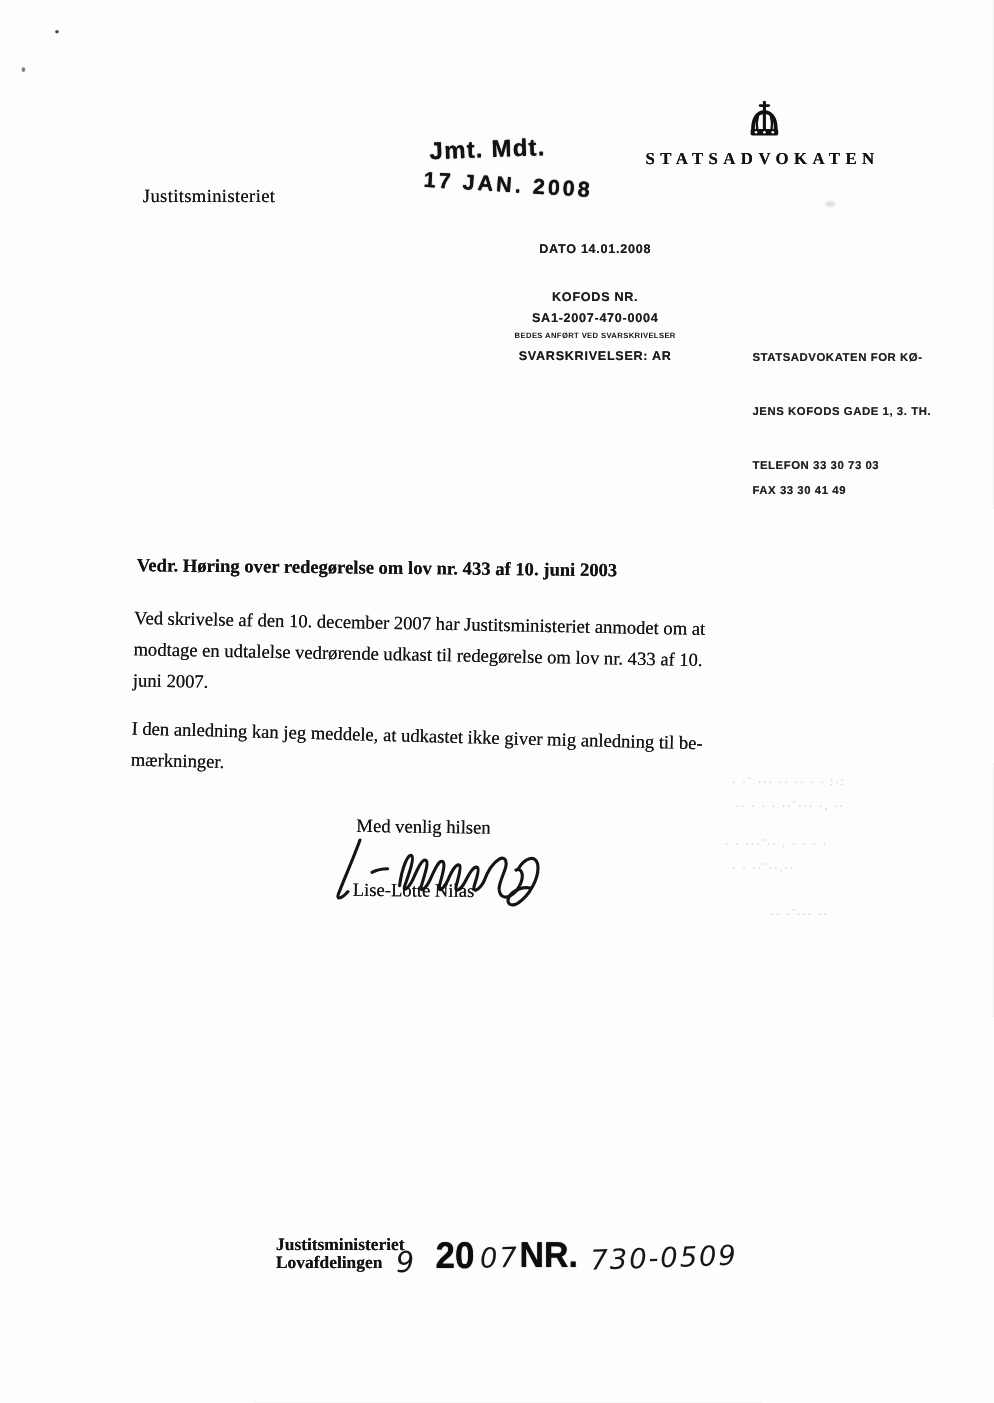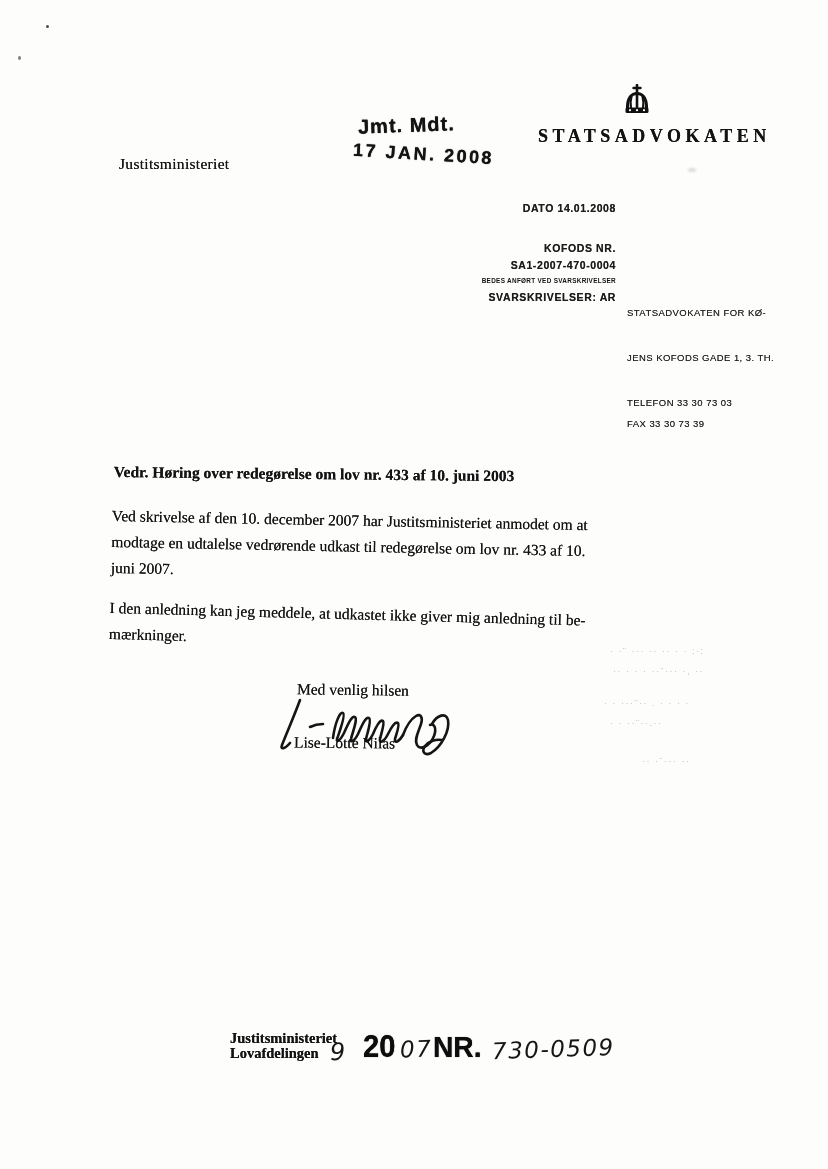--- a/index.html
+++ b/index.html
@@ -13,30 +13,30 @@
   .sans{font-family:"Liberation Sans",sans-serif;}
   .metatxt{font-weight:bold;font-size:10.5px;letter-spacing:.6px;color:#1c1c1c;
     text-shadow:0 0 .5px rgba(0,0,0,.7);}
   .speck{position:absolute;background:#4a4a4a;border-radius:50%;}
   
   .stamp1{left:358px;top:114px;font-size:20px;font-weight:bold;letter-spacing:1px;
     transform:rotate(-2deg);text-shadow:0 0 .8px #000;}
   .stamp2{left:353px;top:144px;font-size:18px;font-weight:bold;letter-spacing:2.5px;
     transform:rotate(3.5deg);text-shadow:0 0 .9px #000;}
   
-  .lh-title{left:538px;top:126px;font-size:18px;font-weight:bold;letter-spacing:4.5px;}
+  .lh-title{left:538px;top:126px;font-size:14px;font-weight:bold;letter-spacing:4.5px;}
   
-  .meta{left:400px;top:202px;width:216px;text-align:right;}
+  .meta{left:388px;top:202px;width:216px;text-align:center;}
   .meta div{white-space:nowrap;}
   .m-journal{margin-top:28px;}
   .m-jnr{margin-top:5px;}
   .m-note{margin-top:6px;font-size:6.4px;letter-spacing:.3px;font-weight:bold;}
   .m-sags{margin-top:7px;}
   
-  .addr{left:627px;top:302px;width:196px;font-weight:normal;font-size:9.5px;
+  .addr{left:627px;top:288px;width:196px;font-weight:bold;font-size:9.5px;
     letter-spacing:.45px;line-height:21px;color:#222;text-shadow:0 0 .5px rgba(0,0,0,.6);}
   .addr .grp{margin-top:24px;}
   
   .subject{left:114px;top:463px;font-size:15.5px;font-weight:bold;
     transform:rotate(.6deg);transform-origin:left top;}
   .para{font-size:15.5px;line-height:26px;transform-origin:left top;}
   .p1{left:112px;top:503px;transform:rotate(1.1deg);}
   .p2{left:110px;top:595px;transform:rotate(1.5deg);}
   .closing{left:297px;top:681px;font-size:15.5px;transform:rotate(.8deg);}
   .signame{left:294px;top:734px;font-size:15.5px;transform:rotate(.6deg);}
@@ -89,21 +89,21 @@
     <div class="metatxt m-journal">KOFODS NR.</div>
     <div class="metatxt m-jnr">SA1-2007-470-0004</div>
     <div class="m-note">BEDES ANFØRT VED SVARSKRIVELSER</div>
     <div class="metatxt m-sags">SVARSKRIVELSER: AR</div>
   </div>
 
   <div class="abs sans addr">
     <div>STATSADVOKATEN FOR KØ-</div>
     <div class="grp">JENS KOFODS GADE 1, 3. TH.</div>
     <div class="grp">TELEFON 33 30 73 03</div>
-    <div>FAX 33 30 73 39</div>
+    <div>FAX 33 30 41 49</div>
   </div>
 
   <div class="abs ink subject">Vedr. Høring over redegørelse om lov nr. 433 af 10. juni 2003</div>
 
   <div class="abs ink para p1">
     <div>Ved skrivelse af den 10. december 2007 har Justitsministeriet anmodet om at</div>
     <div>modtage en udtalelse vedrørende udkast til redegørelse om lov nr. 433 af 10.</div>
     <div>juni 2007.</div>
   </div>
 

